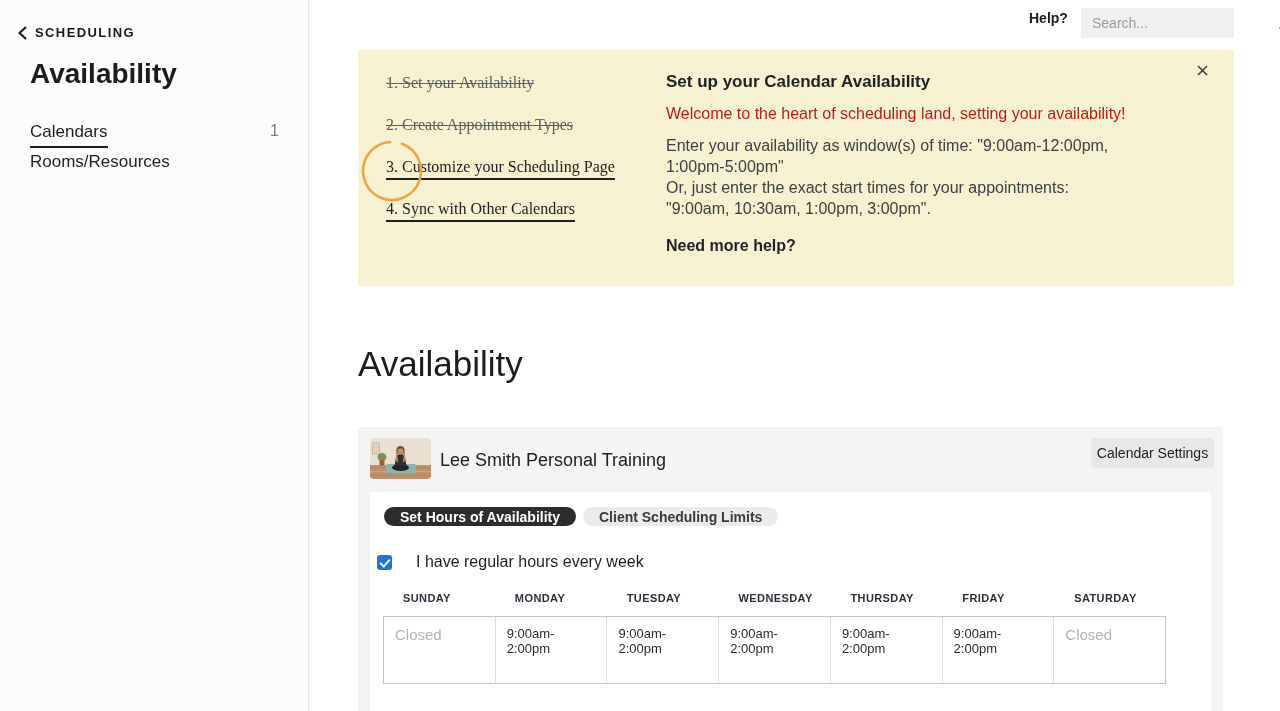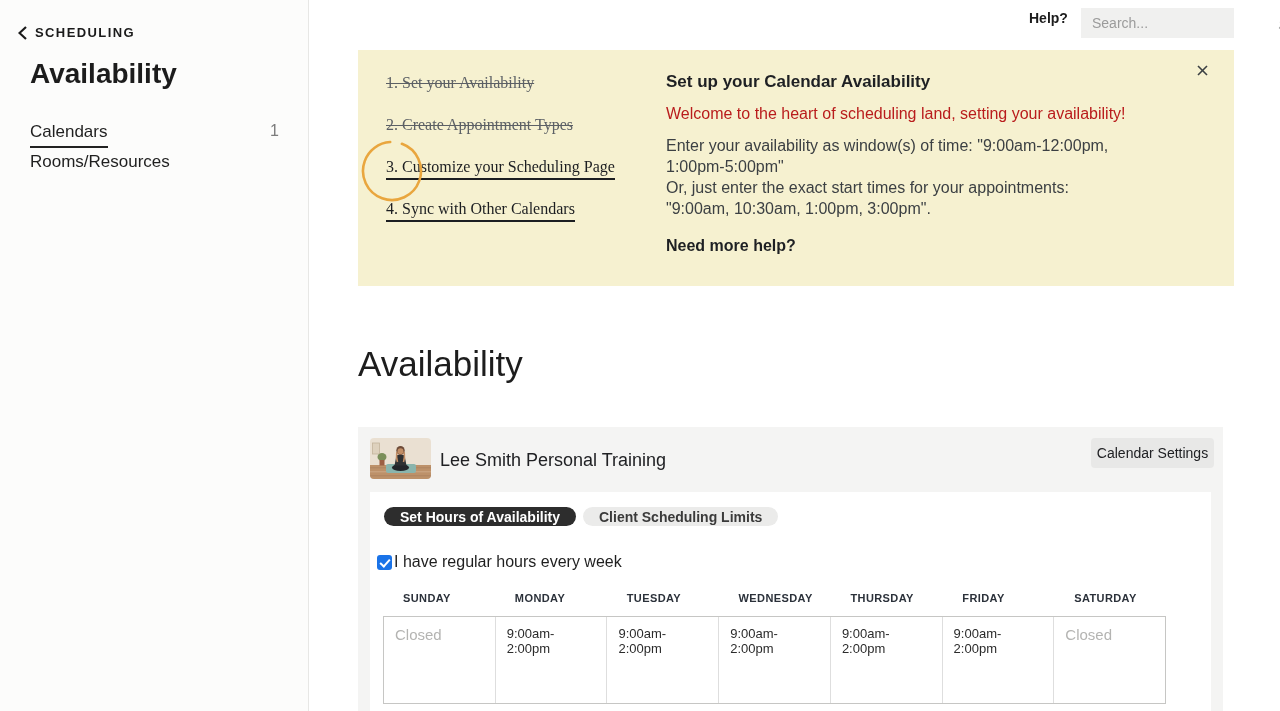--- a/index.html
+++ b/index.html
@@ -56,29 +56,29 @@
   .card-title { position:absolute; left:82px; top:23px; font-size:18px; color:#202124; }
   .settings-btn { position:absolute; left:733px; top:11px; width:123px; height:30px;
     background:#e8e8e7; border:none; border-radius:4px; font-family:inherit;
     font-size:14px; color:#202124; cursor:pointer; }
   .panel { position:absolute; left:12px; top:65px; width:841px; height:235px; background:#ffffff; }
   .tabs { position:absolute; left:14px; top:15px; display:flex; gap:7px; }
   .tab { height:19px; padding:0 16px; border:none; border-radius:12px; font-family:inherit;
     font-size:14px; font-weight:bold; cursor:pointer; }
   .tab.active { background:#2d2d2d; color:#ffffff; }
   .tab.inactive { background:#ebebea; color:#3a3a3a; }
-  .chk-row { position:absolute; left:7px; top:61px; display:flex; align-items:center; gap:2px; }
+  .chk-row { position:absolute; left:7px; top:61px; display:flex; align-items:center; gap:24px; }
   .chk-row input { appearance:none; -webkit-appearance:none; width:15px; height:15px;
     background:#1a73e8; border-radius:3px; position:relative; cursor:pointer; margin:0; }
   .chk-row input::after { content:""; position:absolute; left:5px; top:2px; width:4px; height:8px;
     border:solid #fff; border-width:0 2px 2px 0; transform:rotate(42deg); }
   .chk-row label { font-size:16px; color:#1f1f1f; }
   .week-head { position:absolute; left:13px; top:100px; width:783px; display:flex; }
   .week-head .wh { flex:1; font-size:11px; font-weight:bold; letter-spacing:0.4px; color:#2b313a;margin-left:20px; }
-  .week-grid { position:absolute; left:13px; top:124px; width:783px; height:88px;
+  .week-grid { position:absolute; left:13px; top:124px; width:783px; height:68px;
     border:1px solid #c6c6c4; display:flex; background:#fff; }
   .week-cell { flex:1; border-right:1px solid #dedede; }
   .week-cell:last-child { border-right:none; }
   .week-cell textarea { width:100%; height:100%; border:none; background:transparent; resize:none;
     outline:none; font-family:inherit; font-size:13px; color:#2b2b2b; padding:9px 11px; }
   .week-cell textarea::placeholder { font-size:15px; color:#b4b4b2; }
   svg { display:block; }
 </style>
 </head>
 <body>

